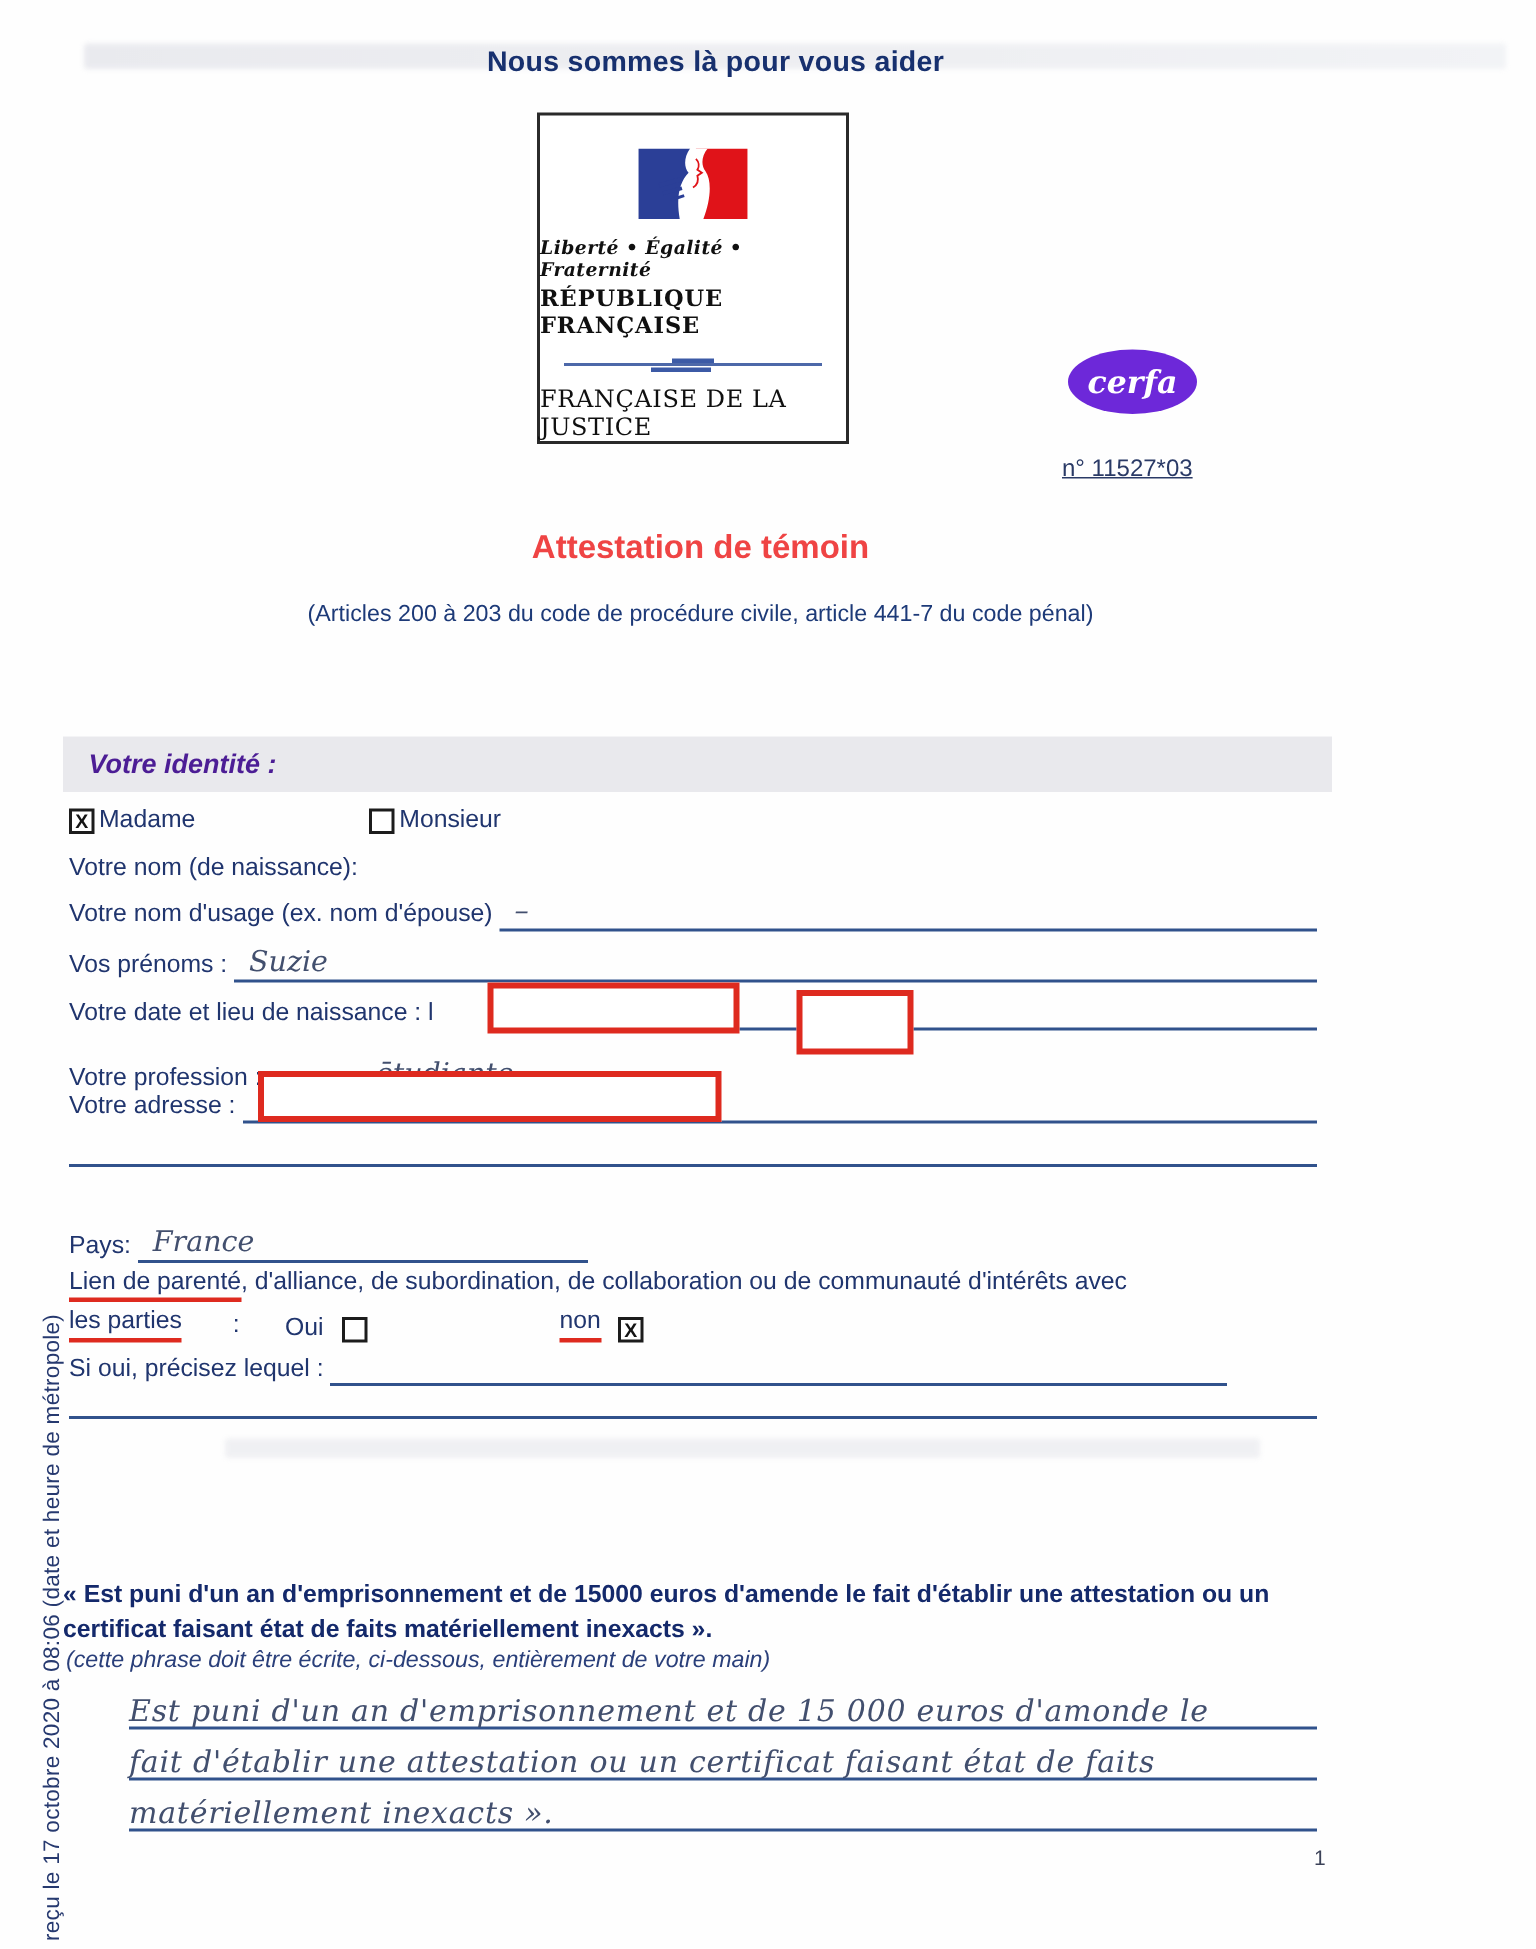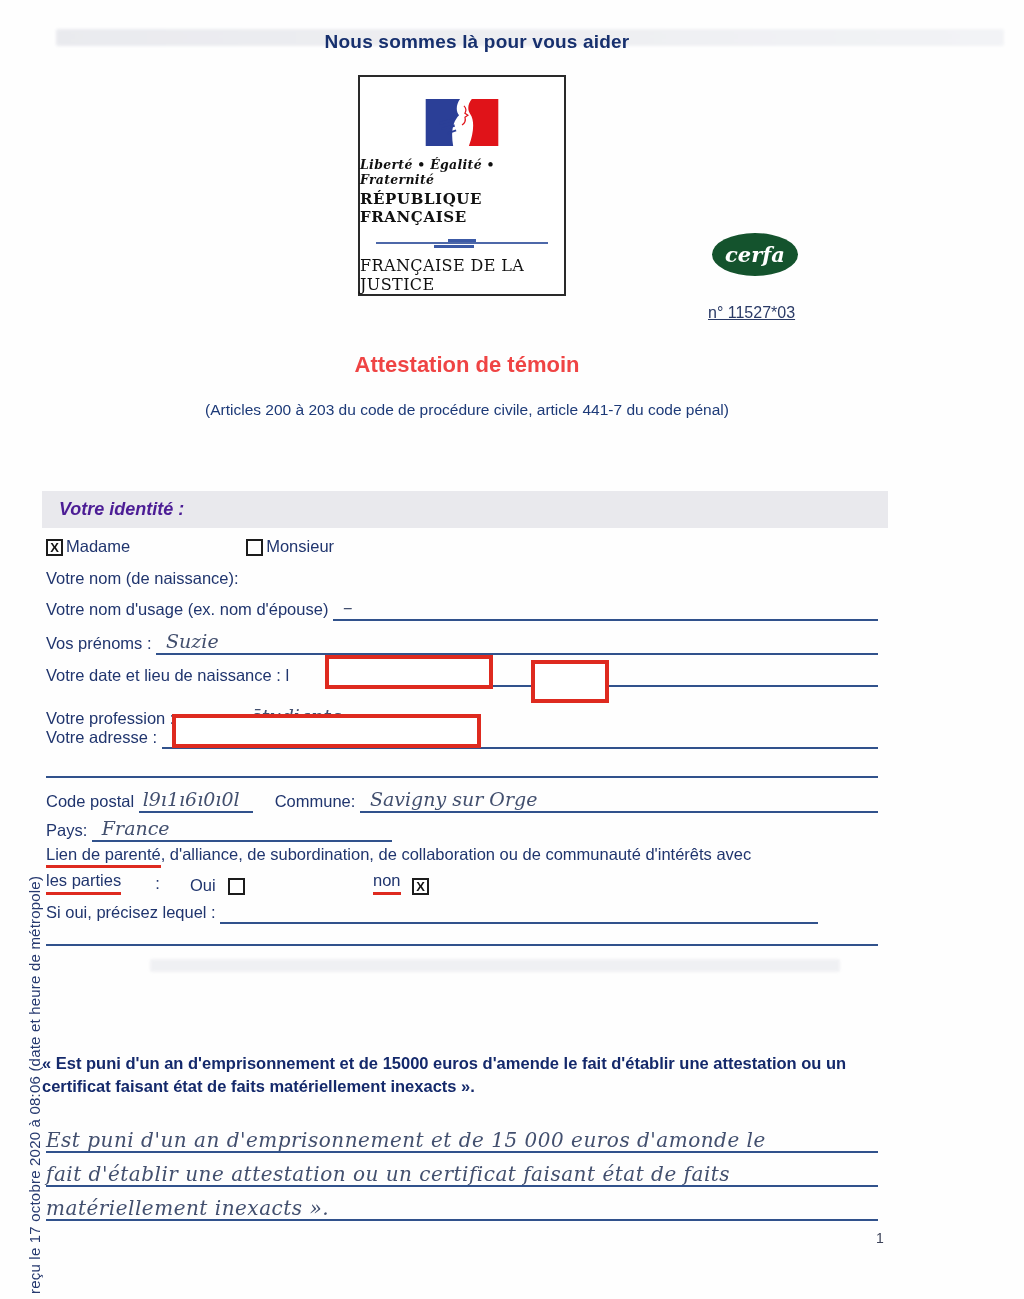--- a/index.html
+++ b/index.html
@@ -24,21 +24,21 @@
     font-family:"DejaVu Serif",serif;color:#101010;}
   .logo-flag{width:148px;height:96px;display:block;}
   .logo-motto{margin-top:11px;font-style:italic;font-weight:bold;font-size:12.5px;letter-spacing:.3px;}
   .logo-republic{margin-top:3px;font-size:15px;font-weight:bold;letter-spacing:.6px;}
   .logo-divider{position:relative;width:172px;height:10px;margin-top:12px;}
   .logo-divider .dl{position:absolute;left:0;right:0;top:4px;height:1.5px;background:#4d68a9;}
   .logo-divider .db1{position:absolute;left:72px;top:1px;width:28px;height:3px;background:#3c5aa6;}
   .logo-divider .db2{position:absolute;left:58px;top:7px;width:40px;height:3px;background:#3c5aa6;}
   .logo-ministry{margin-top:13px;font-size:16px;letter-spacing:.4px;}
   
-  .cerfa{position:absolute;left:712px;top:233px;width:86px;height:43px;background:#14532d;
+  .cerfa{position:absolute;left:712px;top:233px;width:86px;height:43px;background:#6d28d9;
     border-radius:50%;display:flex;align-items:center;justify-content:center;
     color:#fff;font-family:"DejaVu Serif",serif;font-style:italic;font-weight:bold;font-size:21px;}
   .form-number{position:absolute;left:708px;top:304px;font-size:16px;color:#2a3a66;text-decoration:underline;}
   
   .doc-title{position:absolute;left:0;top:352px;width:934px;text-align:center;
     font-size:22px;font-weight:bold;color:#ef4444;}
   .doc-subtitle{position:absolute;left:0;top:401px;width:934px;text-align:center;
     font-size:15.5px;color:#1d3a78;}
   
   .section-band{position:absolute;left:42px;top:491px;width:846px;height:37px;
@@ -71,21 +71,21 @@
   #row-lien2{top:871px;height:24px;display:block;}
   #row-lien2 .pos{position:absolute;bottom:0;display:inline-flex;align-items:center;gap:34px;}
   #row-sioui{top:900px;height:24px;width:772px;}
   #row-blank2{top:936px;height:10px;}
   #para{position:absolute;left:46px;top:984px;width:845px;font-size:16.5px;line-height:22.5px;}
   #quote{position:absolute;left:42px;top:1052px;width:858px;font-size:16.5px;line-height:22.5px;
     font-weight:bold;color:#14296b;}
   #note{position:absolute;left:44px;top:1098px;font-size:15.5px;font-style:italic;color:#2a3f7a;}
   #hw-block{position:absolute;left:46px;top:1119px;width:832px;}
   .hw-line{height:34px;border-bottom:2px solid #31528c;display:flex;align-items:flex-end;
-    padding-bottom:1px;box-sizing:border-box;}
+    padding-bottom:1px;box-sizing:border-box;margin-left:40px;}
   .hw-line .hw{font-size:20px;letter-spacing:.5px;}
   .page-num{position:absolute;left:876px;top:1230px;font-size:14px;color:#3c4258;}
   
   .redact{position:absolute;border:4px solid #de2a1f;background:#fff;box-sizing:border-box;}
   #redact-date{left:325px;top:655px;width:168px;height:34px;}
   #redact-place{left:531px;top:660px;width:78px;height:43px;}
   #redact-address{left:172px;top:714px;width:309px;height:34px;}
 </style>
 </head>
 <body>
@@ -164,27 +164,20 @@
 
   <div class="row" id="row-adresse">
     <span class="lbl">Votre adresse : </span>
     <span class="fill"></span>
   </div>
 
   <div class="row" id="row-blank1">
     <span class="fill"></span>
   </div>
 
-  <div class="row" id="row-cp">
-    <span class="lbl">Code postal </span>
-    <span class="fill fixed" style="width:110px;padding-left:4px;"><span class="hw">l9ı1ı6ı0ı0l</span></span>
-    <span class="gap" style="width:22px;"></span>
-    <span class="lbl">Commune: </span>
-    <span class="fill"><span class="hw">Savigny sur Orge</span></span>
-  </div>
 
   <div class="row" id="row-pays">
     <span class="lbl">Pays: </span>
     <span class="fill fixed" style="width:290px;"><span class="hw">France</span></span>
   </div>
 
   <div class="row" id="row-lien1">
     <span class="red-ul">Lien de parenté</span><span>, d'alliance, de subordination, de collaboration ou de communauté d'intérêts avec</span>
   </div>
 
@@ -208,20 +201,21 @@
   <div class="row" id="row-sioui">
     <span class="lbl">Si oui, précisez lequel : </span>
     <span class="fill"></span>
   </div>
 
   <div class="row" id="row-blank2">
     <span class="fill"></span>
   </div>
 
   <div id="quote">« Est puni d'un an d'emprisonnement et de 15000 euros d'amende le fait d'établir une attestation ou un certificat faisant état de faits matériellement inexacts ».</div>
+  <div id="note">(cette phrase doit être écrite, ci-dessous, entièrement de votre main)</div>
 
   <div id="hw-block">
     <div class="hw-line">
         <span class="hw">Est puni d'un an d'emprisonnement et de 15 000 euros d'amonde le</span>
       </div>
     <div class="hw-line">
         <span class="hw">fait d'établir une attestation ou un certificat faisant état de faits</span>
       </div>
     <div class="hw-line">
         <span class="hw">matériellement inexacts ».</span>

